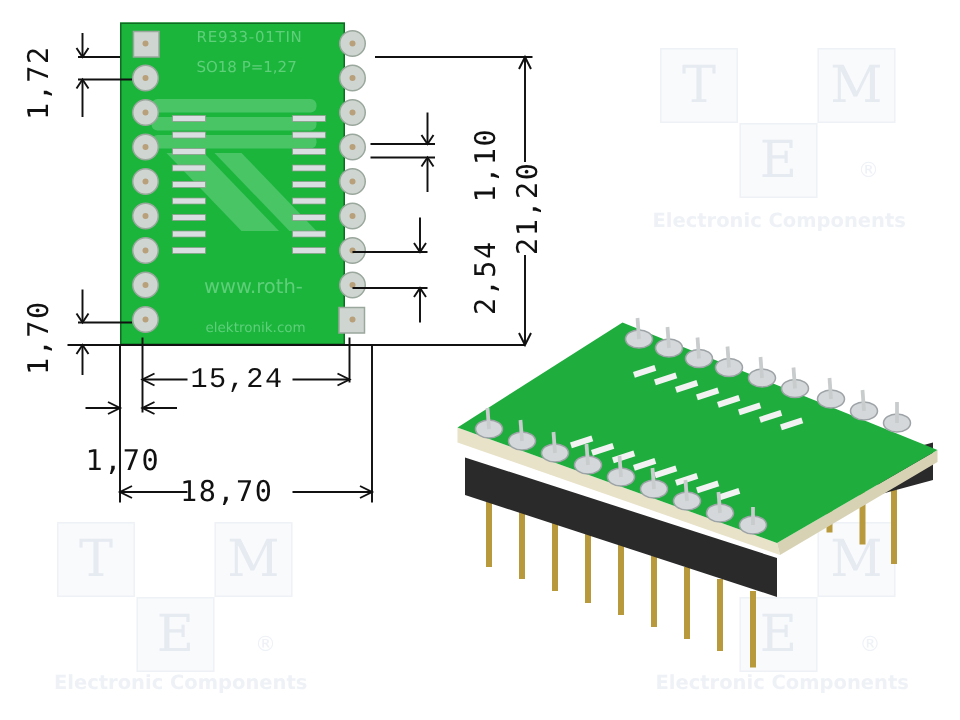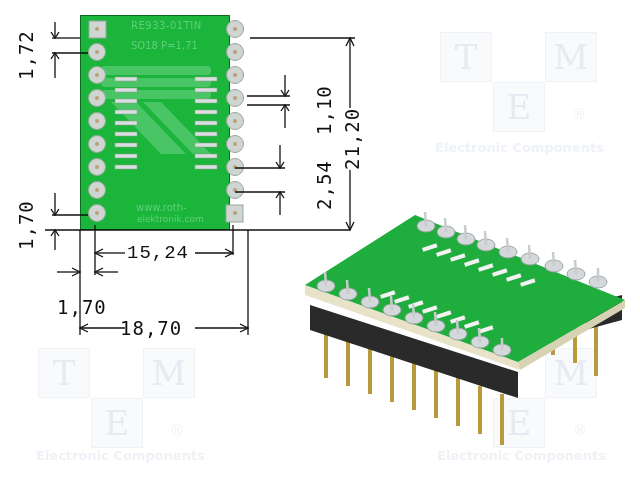--- a/index.html
+++ b/index.html
@@ -103,22 +103,22 @@
         <circle cx="154" cy="59" r="2"></circle>
       <circle cx="154" cy="82" r="2"></circle>
         <circle cx="154" cy="105" r="2"></circle>
         <circle cx="154" cy="128" r="2"></circle>
       <circle cx="154" cy="151" r="2"></circle>
         <circle cx="154" cy="174" r="2"></circle>
         <circle cx="154" cy="197" r="2"></circle>
     </g>
   </svg>
   <div class="abs" style="left:50px; top:4px; font-size:10px; color:#5fcf7a; letter-spacing:0.5px;">RE933-01TIN</div>
-  <div class="abs" style="left:50px; top:24px; font-size:10px; color:#5fcf7a;">SO18 P=1,71</div>
-  <div class="abs" style="left:55px; top:186px; font-size:10px; color:#5fcf7a;text-align:center;">www.roth-</div>
+  <div class="abs" style="left:50px; top:24px; font-size:10px; color:#5fcf7a;">SO18 P=1,27</div>
+  <div class="abs" style="left:55px; top:168px; font-size:13px; color:#5fcf7a;text-align:center;">www.roth-</div>
   <div class="abs" style="left:56px; top:198px; font-size:9px; color:#5fcf7a;">elektronik.com</div>
 </div>
 
 <svg class="abs" width="640" height="480" style="left:0; top:0;">
   <g stroke="#111" stroke-width="1.3" fill="none">
 
     <line x1="52" y1="38" x2="80" y2="38"></line>
     <line x1="52" y1="53" x2="88" y2="53"></line>
     <line x1="55" y1="22" x2="55" y2="38"></line>
       <polyline points="51,32 55,38 59,32"></polyline>

